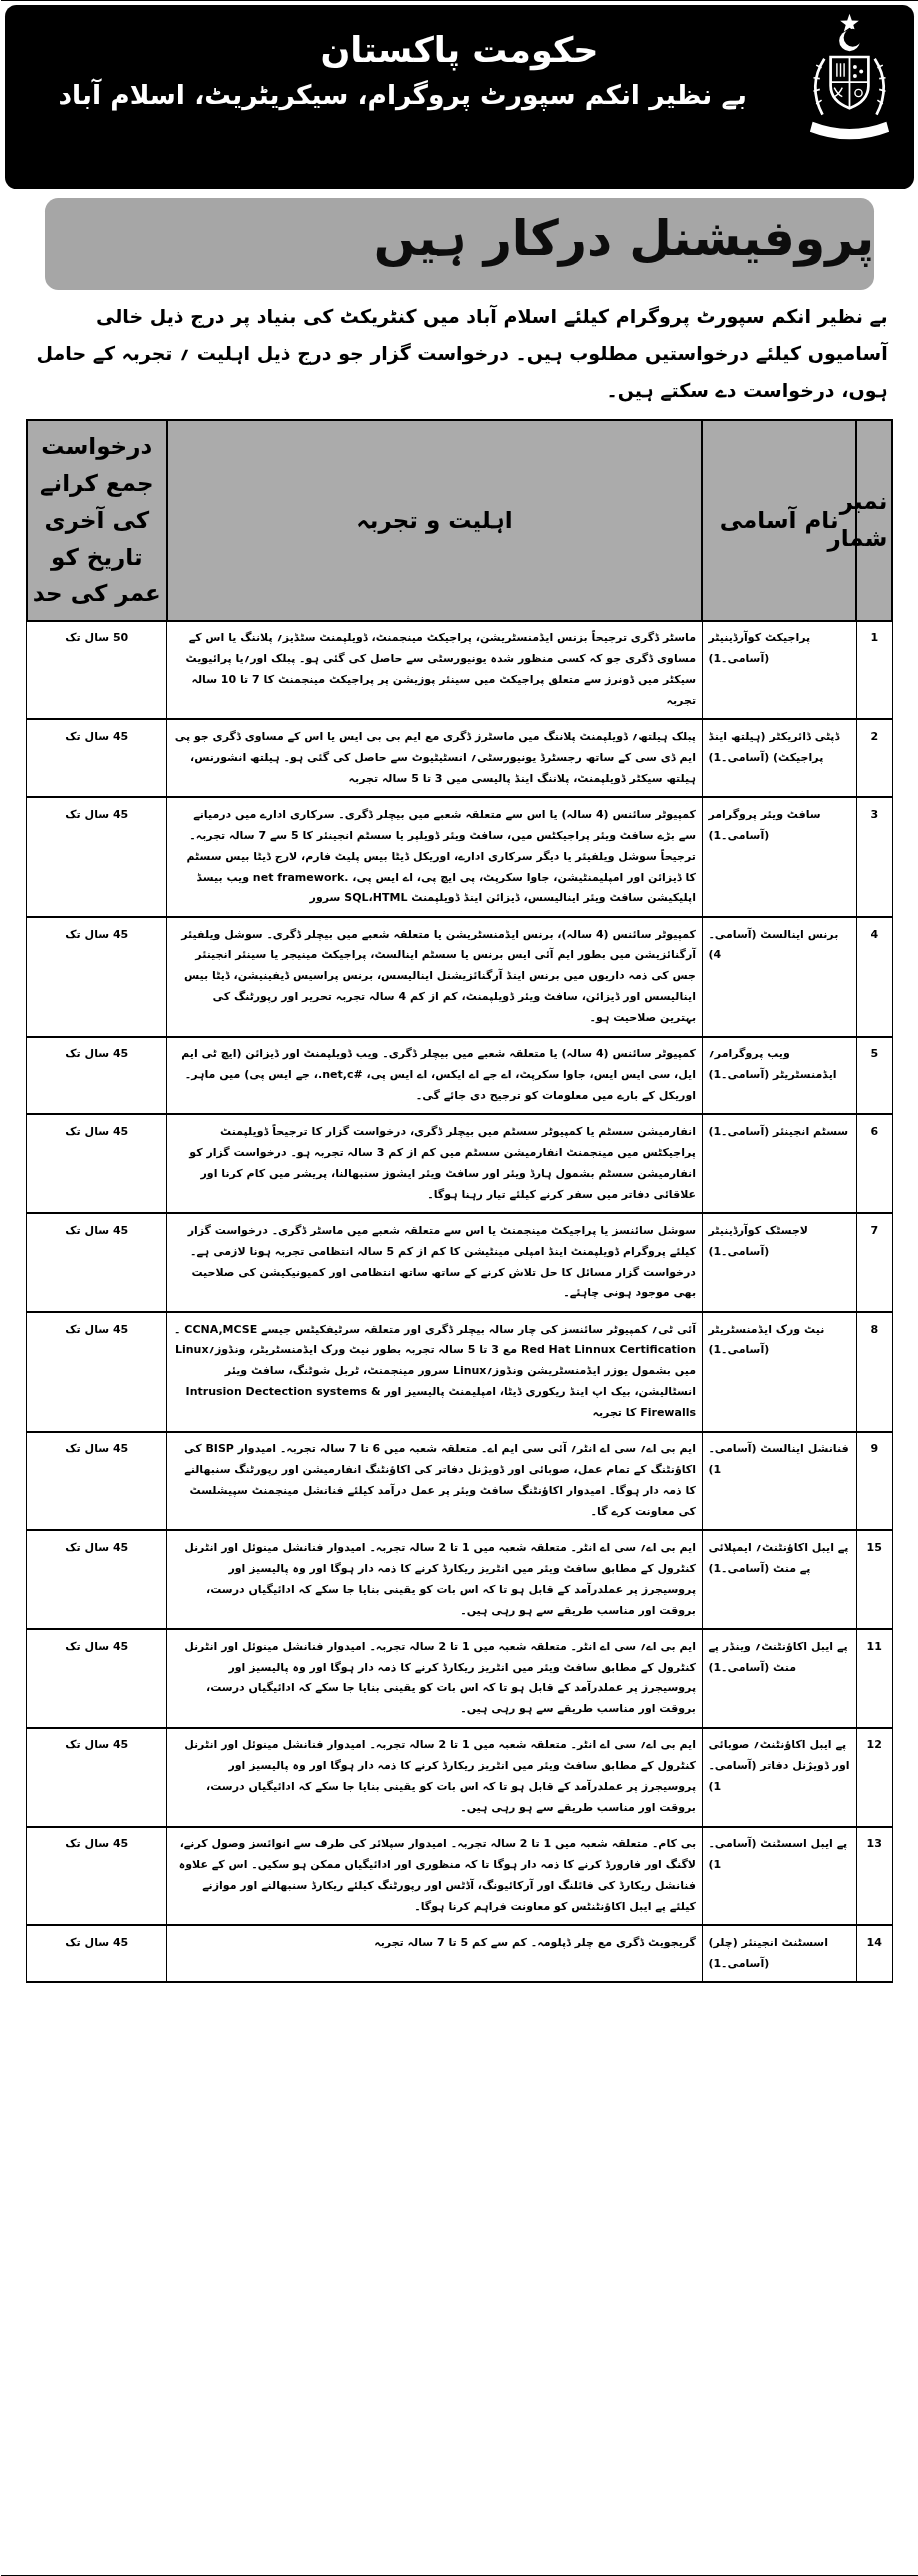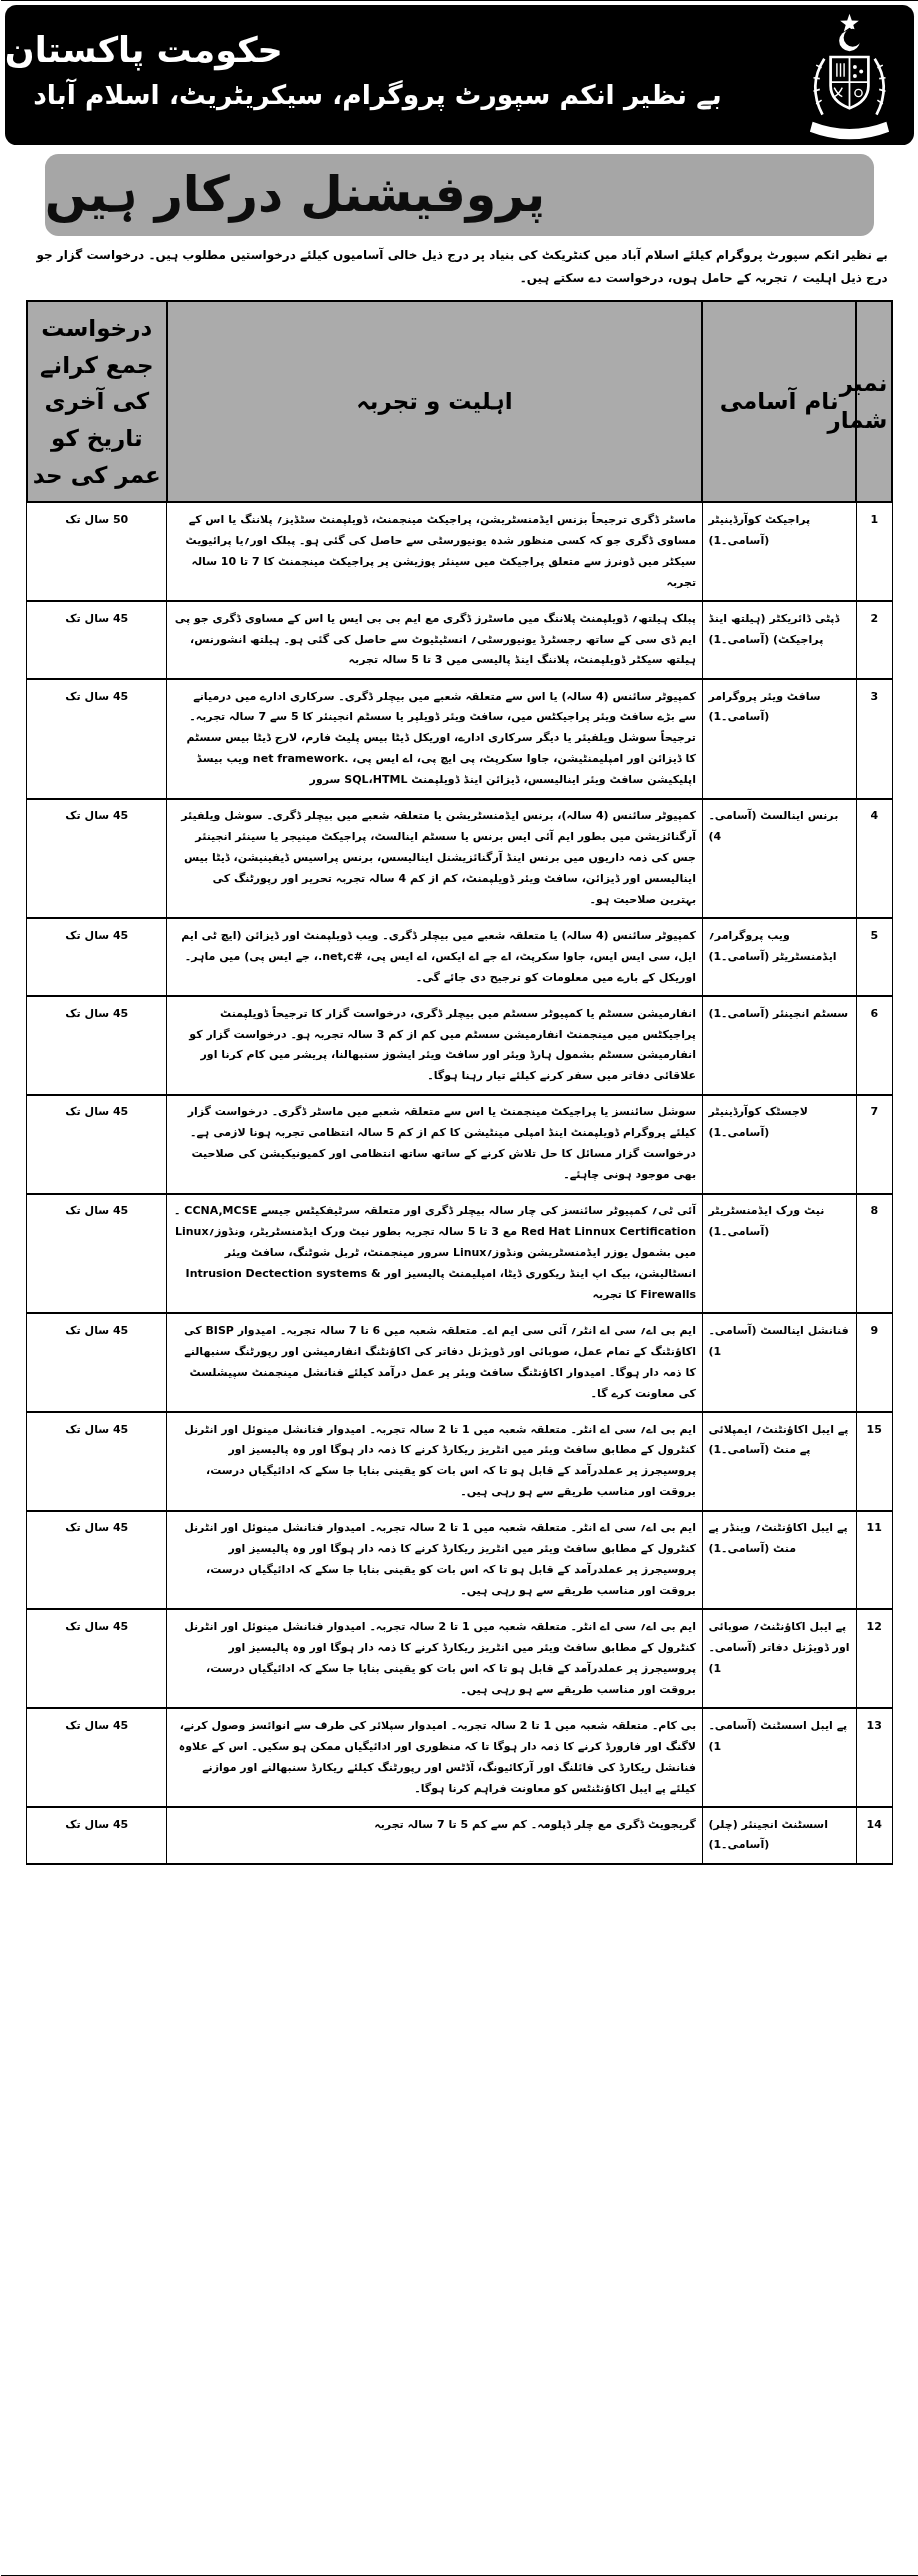--- a/index.html
+++ b/index.html
@@ -4,33 +4,33 @@
 <style>
   html,body{margin:0;padding:0;background:#ffffff;}
   body{width:919px;font-family:"DejaVu Sans",sans-serif;color:#000;}
   .page{
     box-sizing:border-box;width:919px;min-height:2576px;
     border:1.9px solid #000;padding:3.8px 3.8px 0 3.8px;direction:rtl;background:#fff;
   }
   
   .masthead{
     position:relative;background:#000;border-radius:11.4px;
-    height:140px;color:#fff;text-align:left;padding-top:25px;box-sizing:border-box;
+    height:184px;color:#fff;text-align:center;padding-top:25px;box-sizing:border-box;
   }
   .masthead .gov{font-size:35px;font-weight:bold;letter-spacing:0.9px;}
   .masthead .org{font-size:26.5px;font-weight:bold;margin-top:9px;padding:0 142px 0 28.4px;}
   .emblem{position:absolute;top:7.6px;right:15px;width:99px;height:135px;}
   
   .banner{
     background:#a6a6a6;border-radius:13.3px;margin:9.5px 40px 7.6px 40px;
-    height:82px;line-height:82px;text-align:left;
+    height:92px;line-height:82px;text-align:right;
     font-size:49px;font-weight:bold;color:#0d0d0d;
   }
   .intro{
-    margin:5.7px 26.5px 9.5px 26.5px;font-size:12px;font-weight:bold;
+    margin:5.7px 26.5px 9.5px 26.5px;font-size:19px;font-weight:bold;
     line-height:1.95;text-align:right;
   }
   
   table.jobs{
     border-collapse:collapse;margin:3.8px 21px 13.3px 21px;
     width:calc(100% - 42px);table-layout:fixed;
   }
   table.jobs th{
     background:#ababab;border:2.4px solid #000;
     font-size:23px;font-weight:bold;padding:7.6px 3.8px;line-height:1.6;vertical-align:middle;

